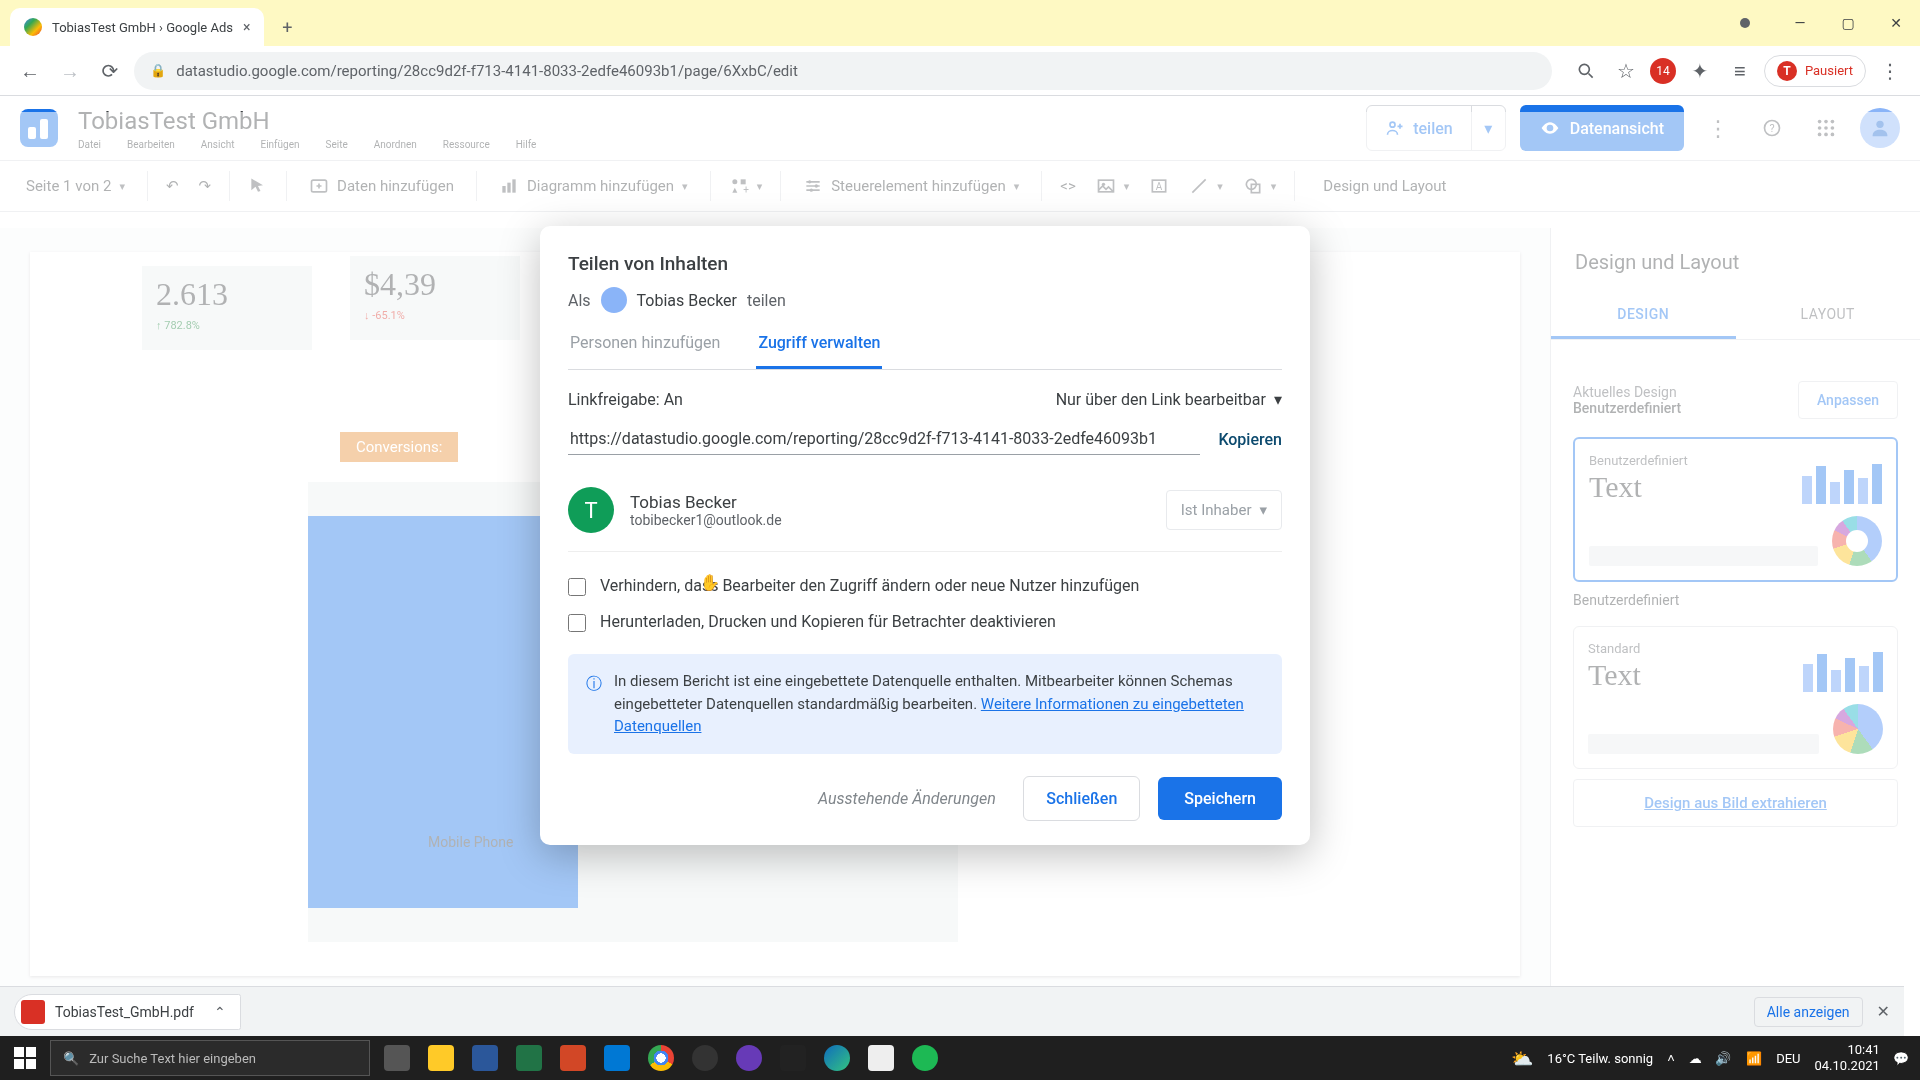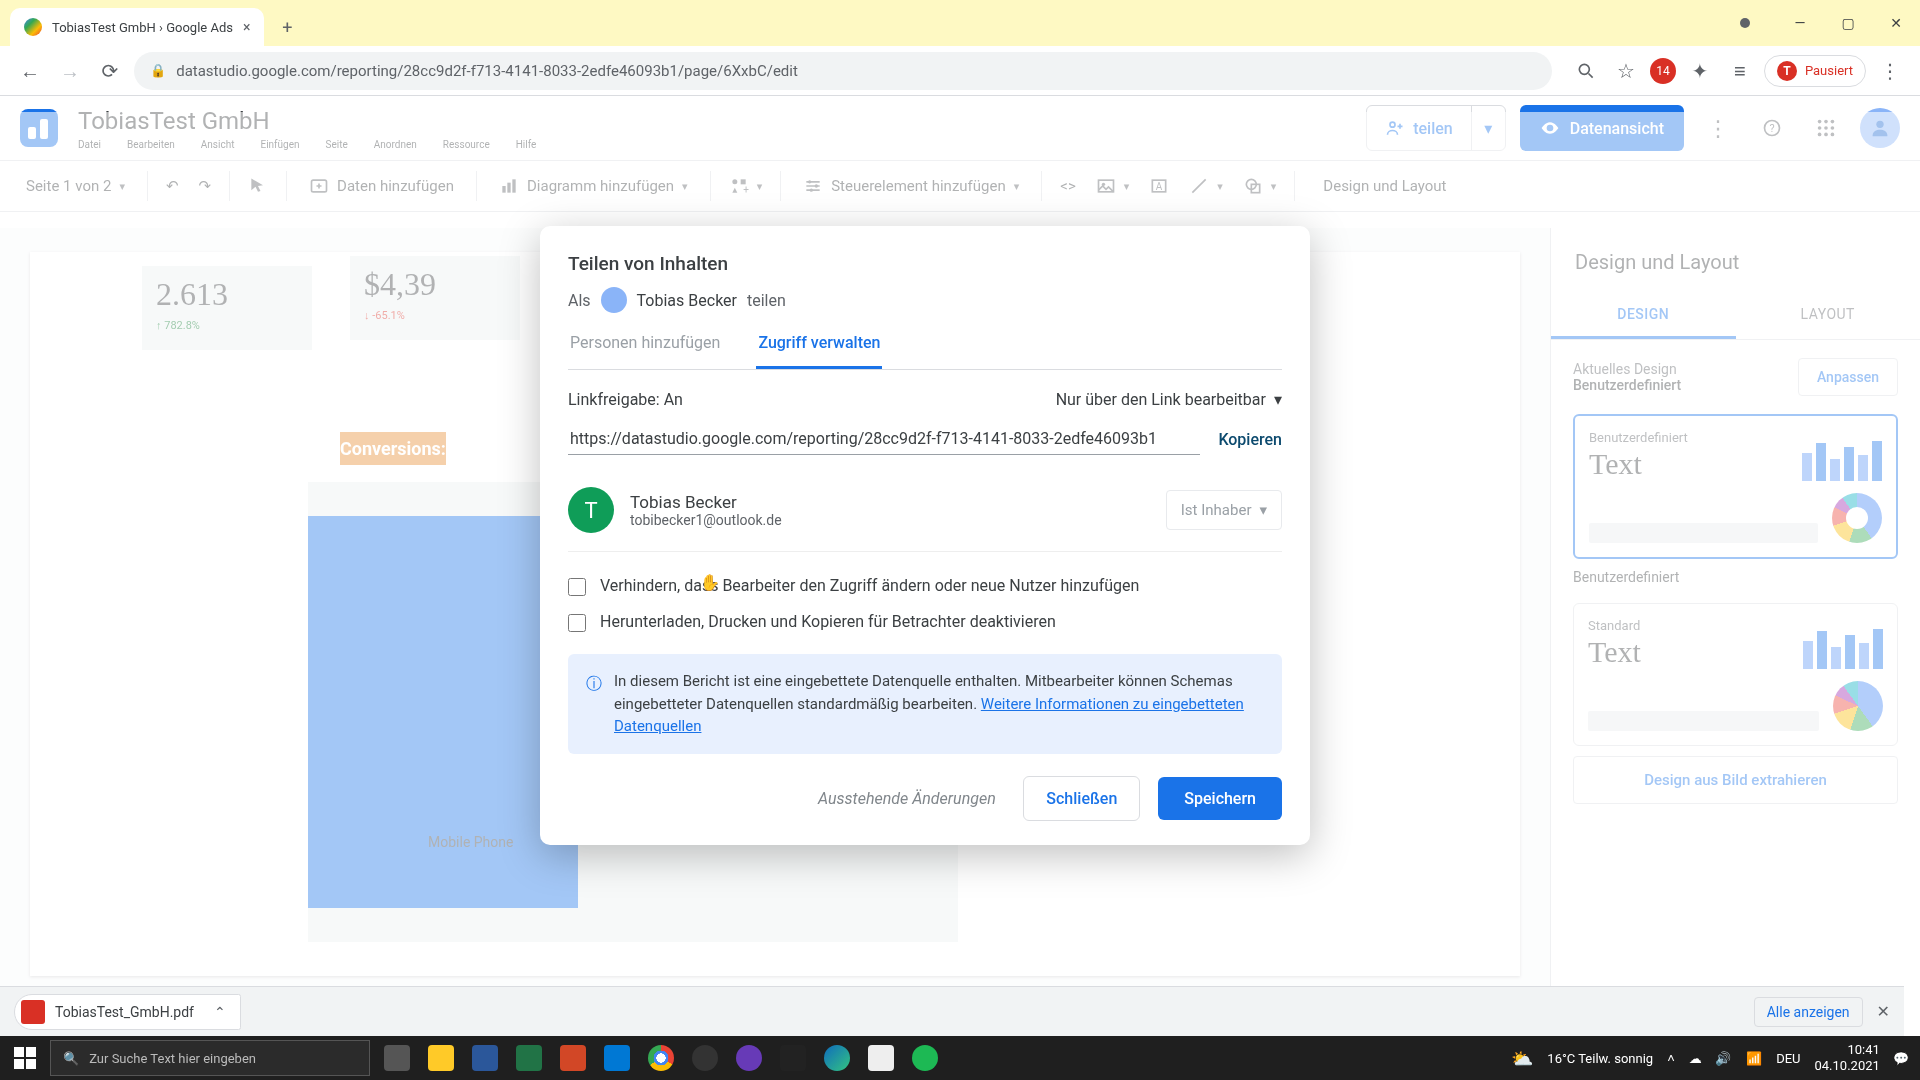--- a/index.html
+++ b/index.html
@@ -54,48 +54,48 @@
 
 
 .workspace { position:absolute; top:228px; left:0; right:0; bottom:80px; display:flex; background:#fff; }
 .canvas-area { flex:1; background:#f8f9fa; padding:24px 30px; position:relative; overflow:hidden;}
 .canvas { width:100%; height:100%; background:#fff; box-shadow:0 1px 3px rgba(0,0,0,0.2); position:relative; }
 .scorecard { position:absolute; width:170px; height:84px; background:#eceff1; padding:10px 14px;}
 .scorecard .val{font-size:32px;font-family:Georgia,serif;color:#3c4043;}
 .scorecard .delta{font-size:11px;margin-top:6px;}
 .delta.up{color:#188038;}
 .delta.dn{color:#d93025;}
-.conv-label{position:absolute;left:310px;top:180px;background:#e68a2e;color:#fff;padding:6px 0;font-size:18px;font-weight:bold;}
+.conv-label{position:absolute;left:310px;top:180px;background:#e68a2e;color:#fff;padding:6px 16px;font-size:15px;}
 .big-chart{position:absolute;left:278px;top:230px;width:650px;height:460px;background:#eceff1;}
 .big-chart .blue{position:absolute;left:0;top:34px;bottom:34px;width:270px;background:#1a73e8;}
 .big-chart .lbl{position:absolute;left:120px;top:352px;font-size:14px;color:#3c4043;}
 
 .right-panel { width:370px; border-left:1px solid #dadce0; background:#fff; display:flex; flex-direction:column; }
 .panel-title{font-size:20px;color:#3c4043;padding:22px 24px 18px;}
 .panel-tabs{display:flex;border-bottom:1px solid #dadce0;}
 .panel-tab{flex:1;text-align:center;padding:14px 0;font-size:14px;color:#5f6368;letter-spacing:0.5px;}
 .panel-tab.active{color:#1a73e8;border-bottom:3px solid #1a73e8;font-weight:500;}
 .panel-body{padding:18px 22px;}
-.current-row{display:flex;justify-content:space-between;align-items:center;margin-bottom:18px;}
+.current-row{display:flex;justify-content:space-between;align-items:center;margin-bottom:18px;margin-top:23px;}
 .current-row .lbls{font-size:14px;}
 .current-row .l1{color:#5f6368;}
 .current-row .l2{color:#3c4043;font-weight:500;}
 .outline-btn{border:1px solid #dadce0;border-radius:4px;padding:10px 18px;color:#1a73e8;font-size:14px;font-weight:500;}
 .theme-card{border:1px solid #dadce0;border-radius:6px;padding:14px;margin-bottom:10px;}
 .theme-card.active{border:2px solid #1a73e8;}
 .theme-card .tname{font-size:13px;color:#5f6368;}
 .theme-card .ttext{font-size:30px;font-family:Georgia,serif;color:#3c4043;margin-top:2px;}
 .theme-card .row{display:flex;gap:14px;align-items:flex-end;}
 .mini-bars{display:flex;gap:4px;align-items:flex-end;height:44px;}
 .mini-bars i{width:10px;background:#5e97f6;display:block;}
 .mini-pie{width:50px;height:50px;border-radius:50%;background:conic-gradient(#4285F4 0 40%,#34A853 40% 55%,#FBBC05 55% 70%,#EA4335 70% 82%,#9c27b0 82% 90%,#00acc1 90% 100%);position:relative;}
 .mini-pie.donut::after{content:"";position:absolute;inset:14px;background:#fff;border-radius:50%;}
 .graybar{height:20px;background:#e8eaed;border-radius:2px;flex:1;}
 .theme-label{font-size:14px;color:#3c4043;margin:6px 0 18px;}
-.extract-btn{border:1px solid #dadce0;border-radius:4px;padding:14px;text-align:center;color:#1a73e8;font-size:15px;font-weight:500;}
+.extract-btn{border:1px solid #dadce0;border-radius:4px;padding:14px;text-align:center;color:#1a73e8;font-size:15px;font-weight:500;text-decoration:underline;}
 
 
 .scrim{position:absolute;inset:0;top:112px;bottom:80px;background:rgba(255,255,255,0.6);}
 
 
 .dialog{position:absolute;left:540px;top:226px;width:770px;background:#fff;border-radius:10px;box-shadow:0 10px 40px rgba(0,0,0,0.25);padding:26px 28px 24px;}
 .dlg-title{font-size:19px;color:#3c4043;font-weight:500;margin-bottom:12px;}
 .share-as{display:flex;align-items:center;gap:10px;font-size:16px;color:#5f6368;margin-bottom:20px;}
 .share-as .mini-av{width:26px;height:26px;border-radius:50%;background:#8ab4f8;}
 .dlg-tabs{display:flex;gap:34px;border-bottom:1px solid #dadce0;margin-bottom:20px;}

